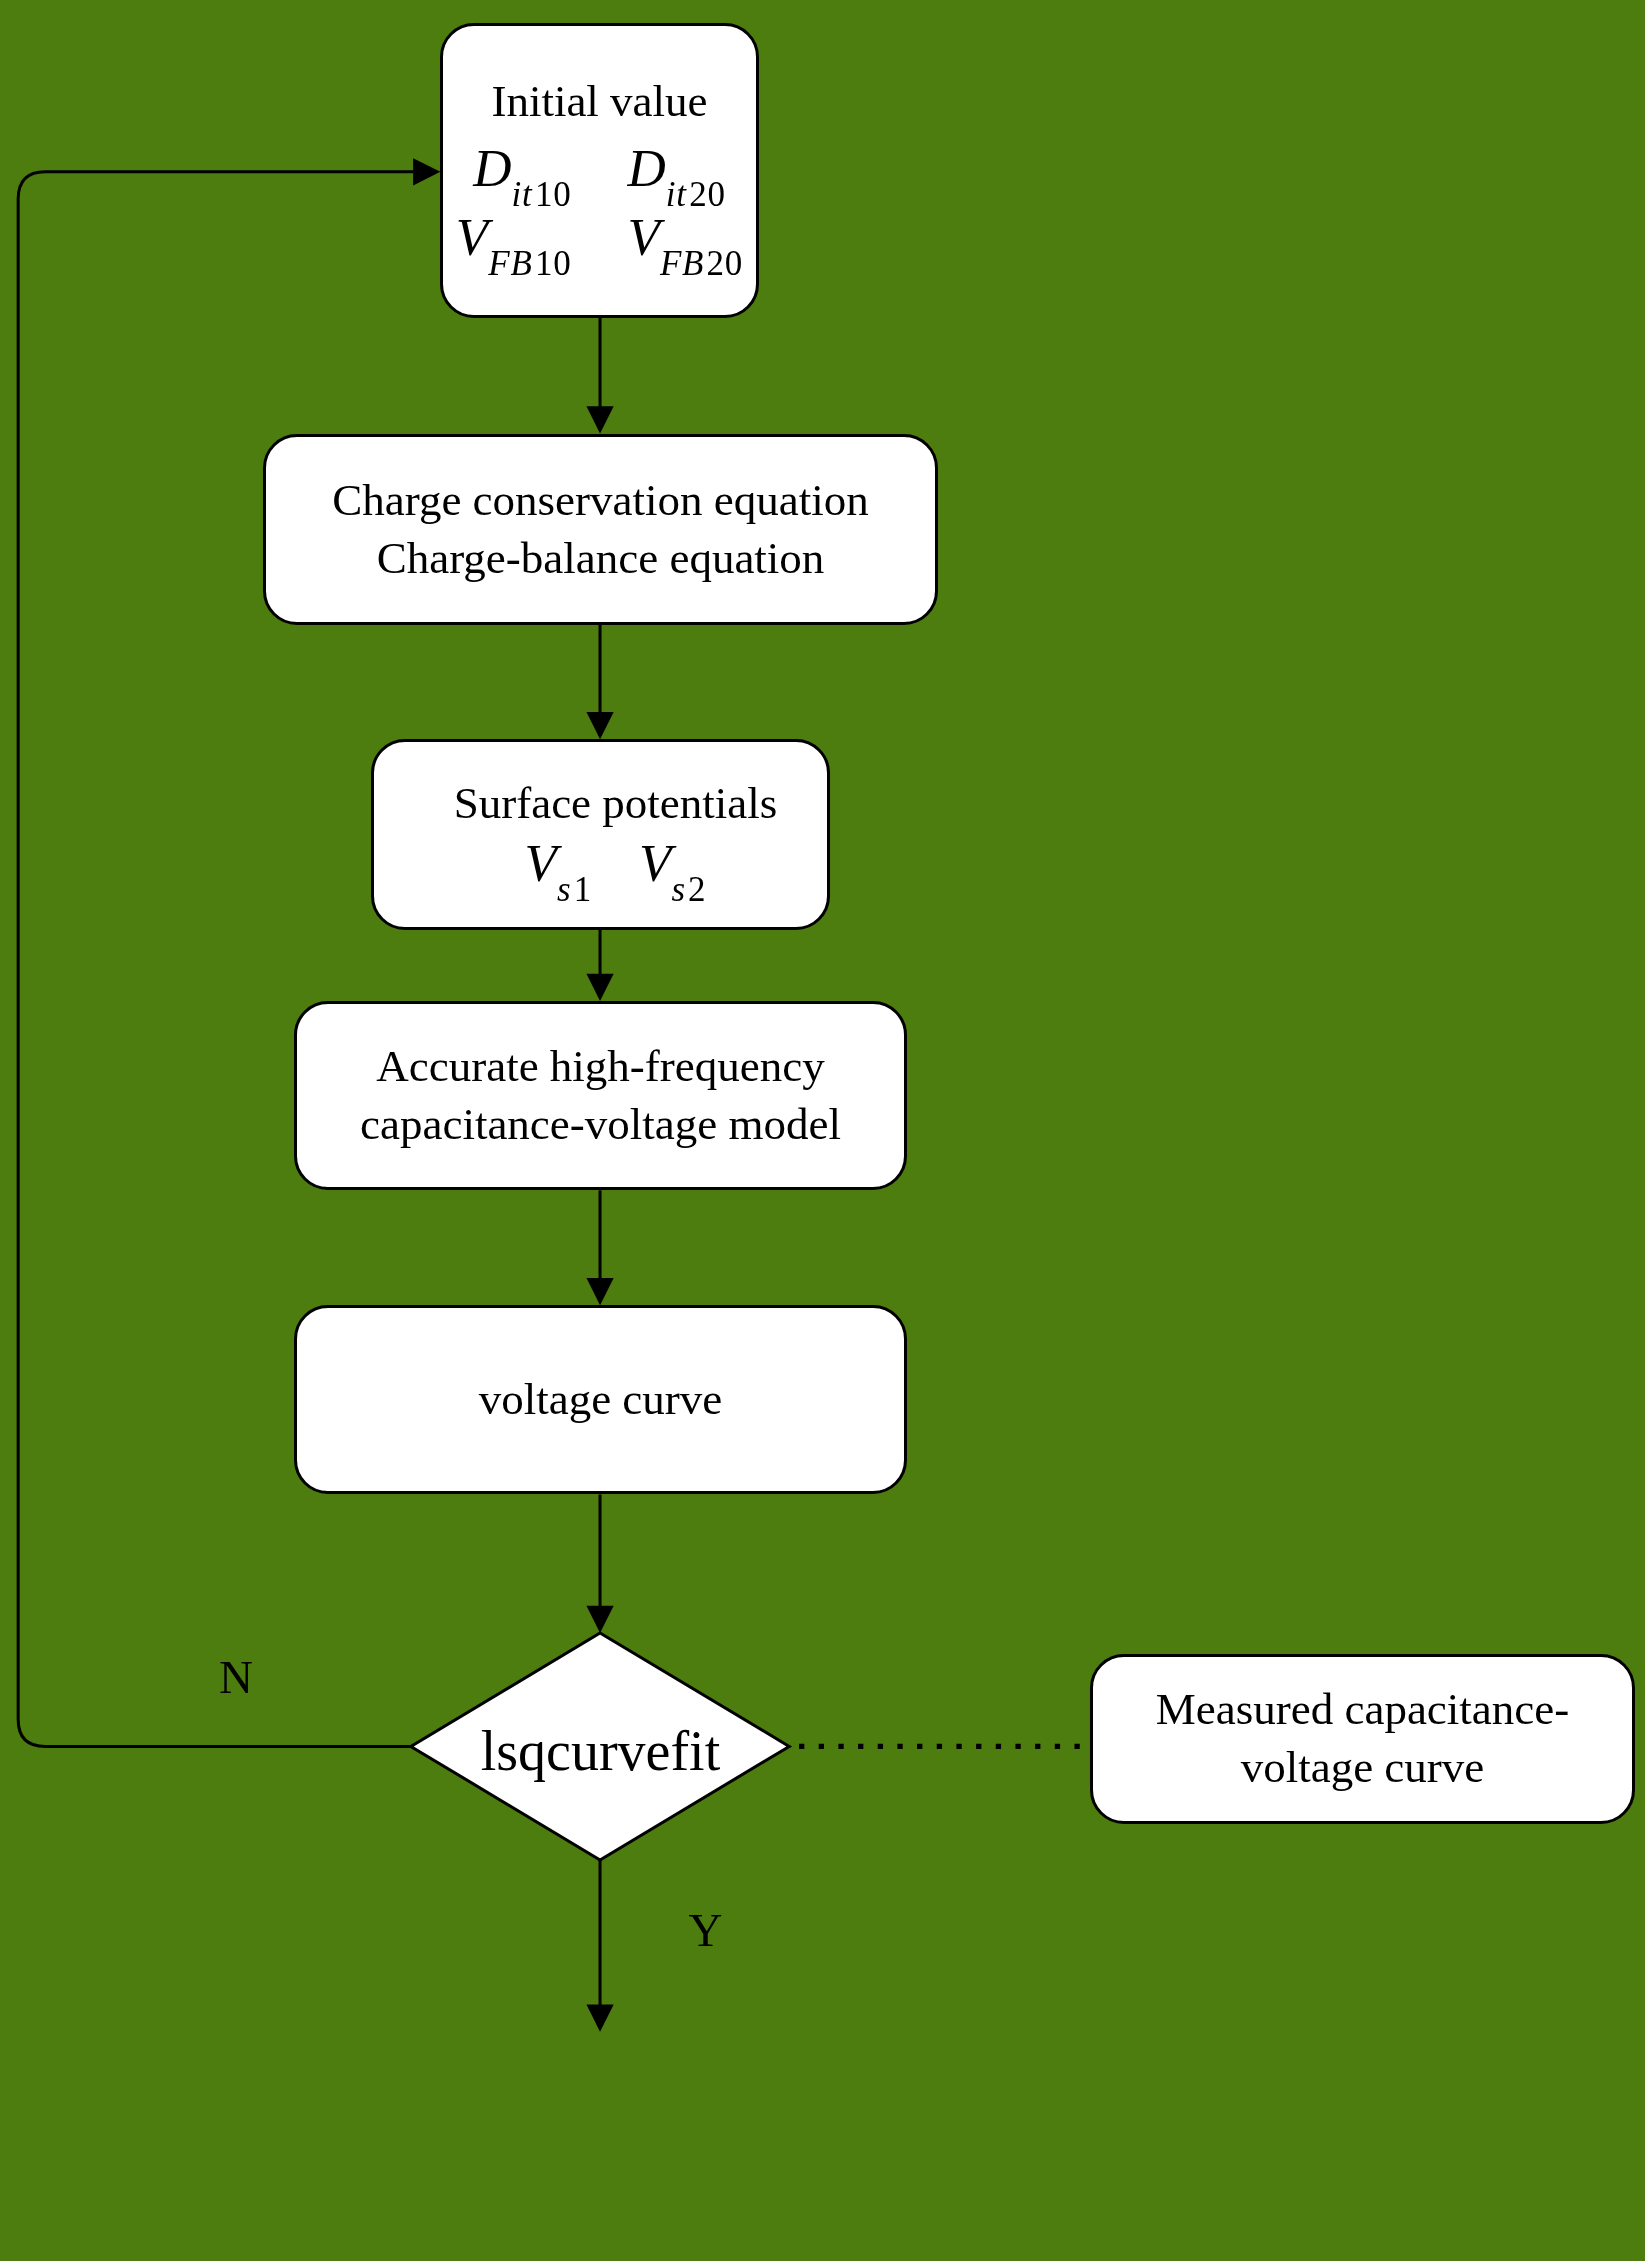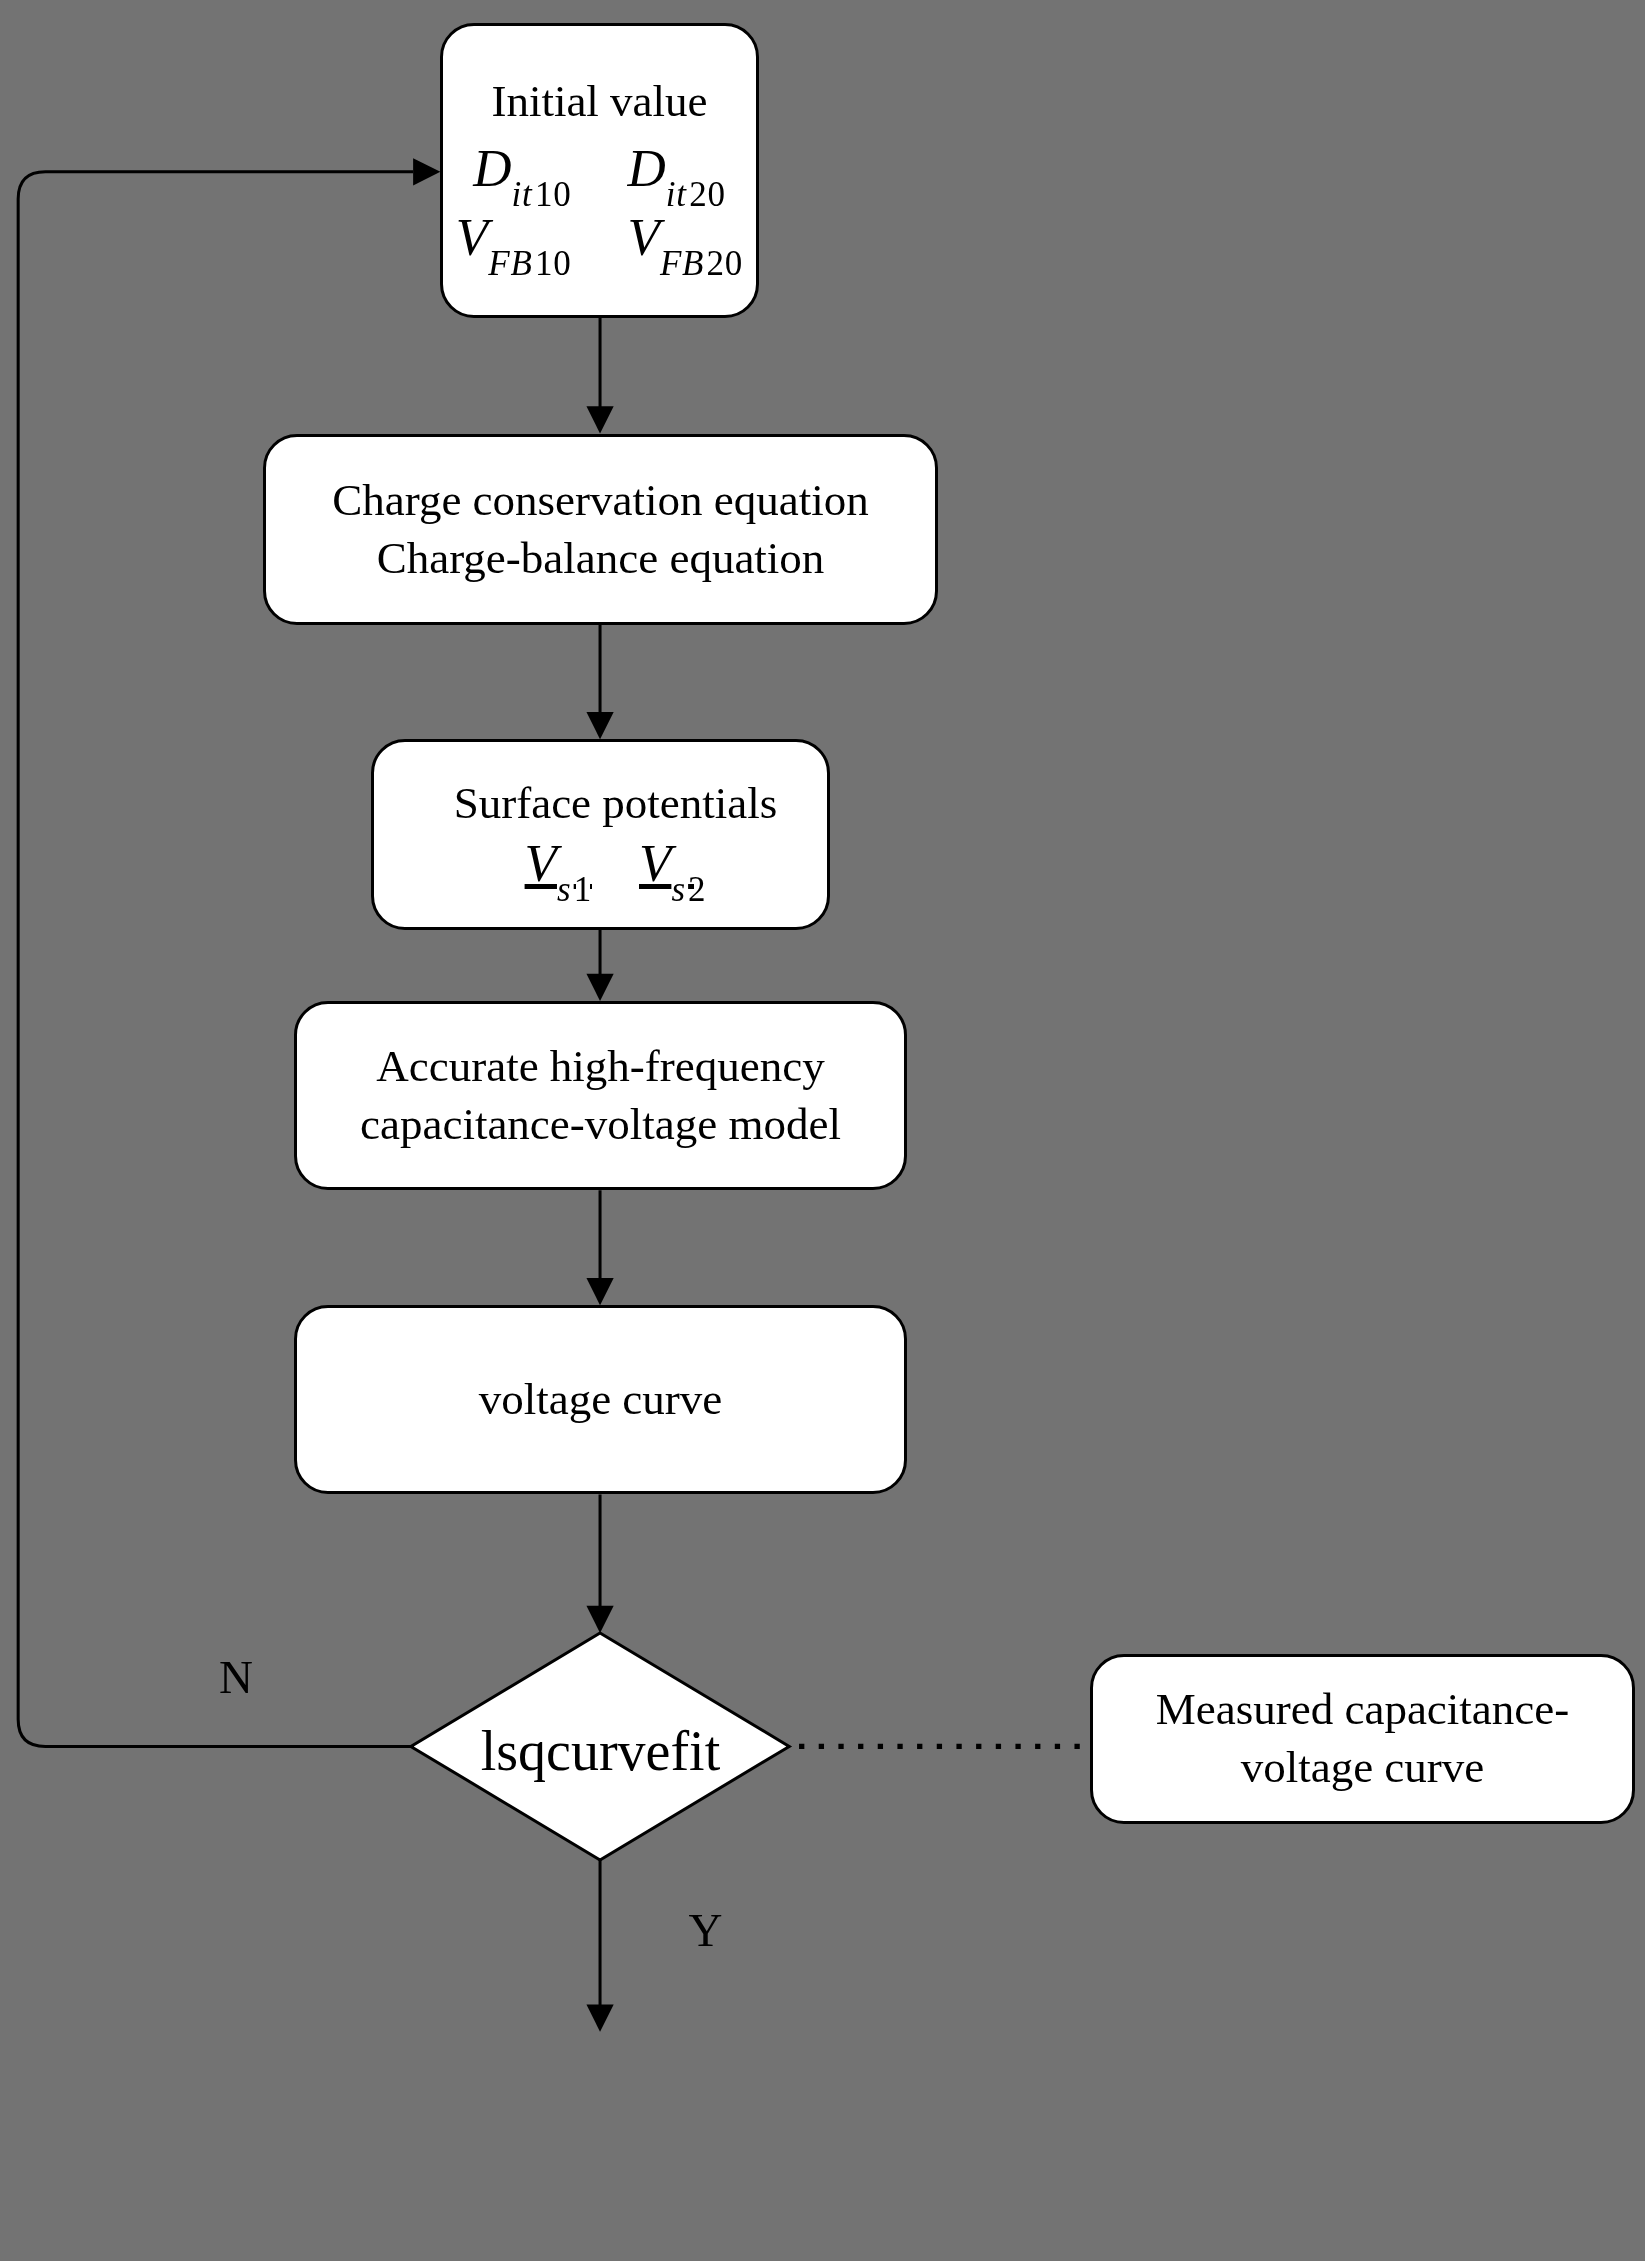--- a/index.html
+++ b/index.html
@@ -1,20 +1,20 @@
 <!DOCTYPE html>
 <html style="font-size:12px"><head>
 <meta charset="utf-8">
 <style>
   html,body{margin:0;padding:0;background:#ffffff;}
   #canvas{
     position:relative;
     width:1645px;
     height:2261px;
-    background:#737373;
+    background:#4d7c0f;
     font-family:"Liberation Serif","DejaVu Serif",serif;
     color:#000;
     overflow:hidden;
   }
   #connector-layer{position:absolute;left:0;top:0;z-index:1;}
   .node{
     position:absolute;
     box-sizing:border-box;
     border:3px solid #000;
     border-radius:34px;
@@ -31,21 +31,21 @@
   .box-initial   {left:440px; top:23px;   width:319px; height:295px; gap:7.6px;}
   .box-charge    {left:263px; top:434px;  width:675px; height:191px;}
   .box-surface   {left:371px; top:739px;  width:459px; height:191px;padding-left:30px;}
   .box-model     {left:294px; top:1001px; width:613px; height:189px;}
   .box-calculated{left:294px; top:1305px; width:613px; height:189px;}
   .box-measured  {left:1090px;top:1654px; width:545px; height:170px;}
   .box-extraction{left:382px; top:2032px; width:424px; height:193px; gap:4.5px;}
   .node-line{display:block;}
   .sym-row{display:flex;flex-direction:row;justify-content:center;align-items:flex-start;}
   .gap-narrow{gap:56px;}
-  .gap-wide{gap:47px;text-decoration:underline;}
+  .gap-wide{gap:47px;}
   .sym{font-style:italic;font-size:53px;line-height:1.15;white-space:nowrap;}
   .sym sub{font-size:35px;line-height:0;vertical-align:-19.7px;letter-spacing:0.8px;}
   .sub-i{font-style:italic;}
   .sub-n{font-style:normal;margin-left:2.3px;}
   .decision-label{
     position:absolute;left:449px;top:1719px;width:303px;
     text-align:center;font-size:56px;z-index:2;
   }
   .edge-label{position:absolute;font-size:47px;z-index:2;text-align:center;}
   #label-n{left:198px;top:1650px;width:76px;}

